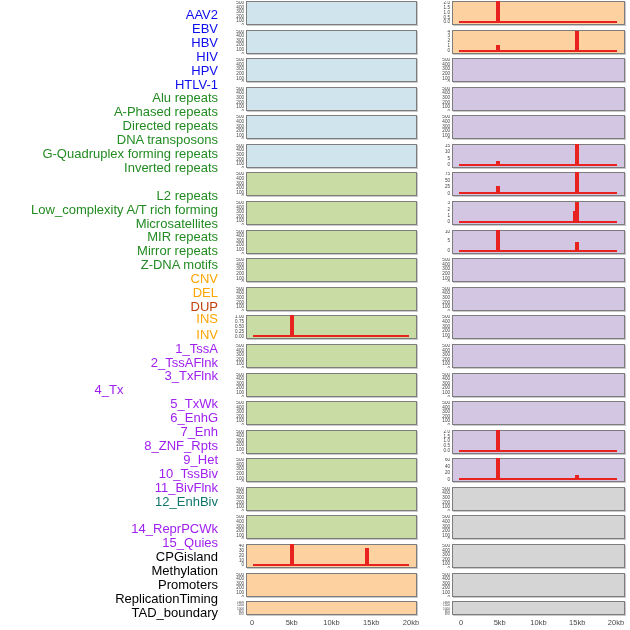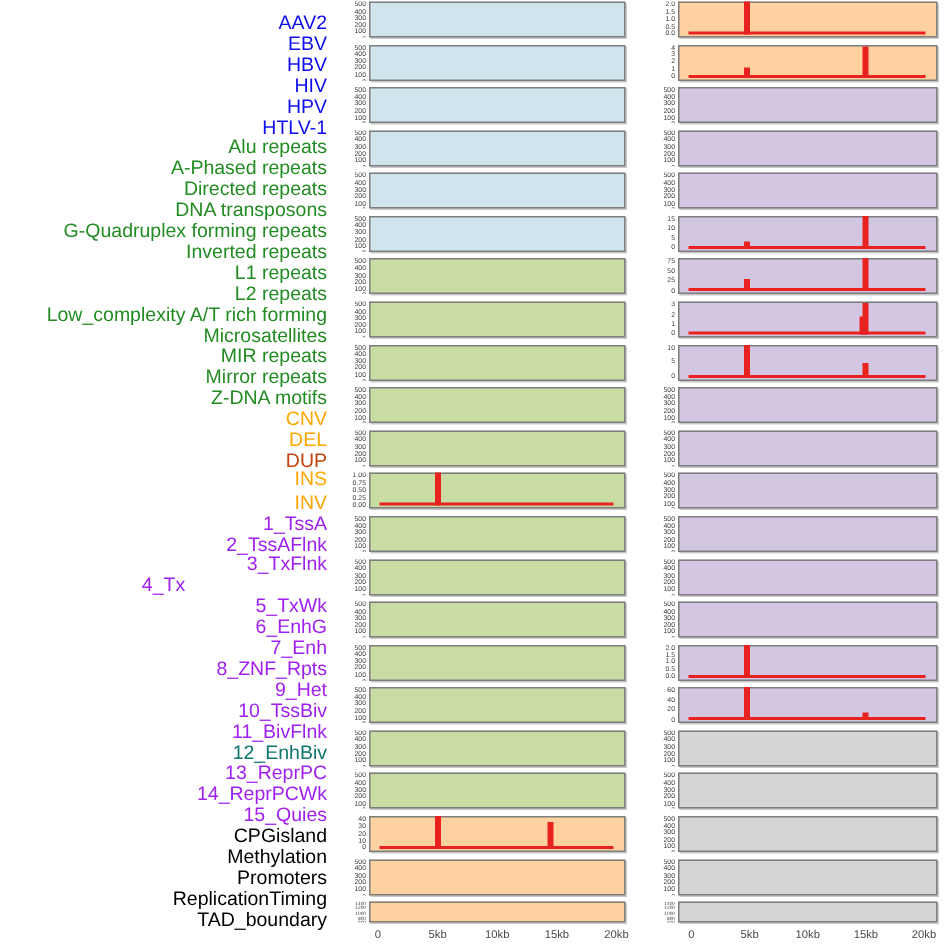--- a/index.html
+++ b/index.html
@@ -27,21 +27,20 @@
     <div class="track-label" style="top: 35.8px; color: rgb(13, 13, 238);">HBV</div>
     <div class="track-label" style="top: 49.7px; color: rgb(13, 13, 238);">HIV</div>
     <div class="track-label" style="top: 63.6px; color: rgb(13, 13, 238);">HPV</div>
     <div class="track-label" style="top: 77.5px; color: rgb(13, 13, 238);">HTLV-1</div>
     <div class="track-label" style="top: 91.4px; color: rgb(34, 139, 34);">Alu repeats</div>
     <div class="track-label" style="top: 105.3px; color: rgb(34, 139, 34);">A-Phased repeats</div>
     <div class="track-label" style="top: 119.2px; color: rgb(34, 139, 34);">Directed repeats</div>
     <div class="track-label" style="top: 133.1px; color: rgb(34, 139, 34);">DNA transposons</div>
     <div class="track-label" style="top: 147px; color: rgb(34, 139, 34);">G-Quadruplex forming repeats</div>
     <div class="track-label" style="top: 160.9px; color: rgb(34, 139, 34);">Inverted repeats</div>
-    <div class="track-label" style="top: 174.8px; color: rgb(34, 139, 34);">L1 repeats</div>
     <div class="track-label" style="top: 188.7px; color: rgb(34, 139, 34);">L2 repeats</div>
     <div class="track-label" style="top: 202.6px; color: rgb(34, 139, 34);">Low_complexity A/T rich forming</div>
     <div class="track-label" style="top: 216.5px; color: rgb(34, 139, 34);">Microsatellites</div>
     <div class="track-label" style="top: 230.4px; color: rgb(34, 139, 34);">MIR repeats</div>
     <div class="track-label" style="top: 244.3px; color: rgb(34, 139, 34);">Mirror repeats</div>
     <div class="track-label" style="top: 258.2px; color: rgb(34, 139, 34);">Z-DNA motifs</div>
     <div class="track-label" style="top: 272.1px; color: rgb(255, 165, 0);">CNV</div>
     <div class="track-label" style="top: 286px; color: rgb(255, 165, 0);">DEL</div>
     <div class="track-label" style="top: 299.9px; color: #c2410c;">DUP</div>
     <div class="track-label" style="top: 312px; color: rgb(255, 165, 0);">INS</div>
@@ -51,21 +50,20 @@
     <div class="track-label" style="top: 369.4px; color: rgb(160, 32, 240);">3_TxFlnk</div>
     <div class="track-label" style="top: 383.3px; color: rgb(160, 32, 240); text-align: center;">4_Tx</div>
     <div class="track-label" style="top: 397.2px; color: rgb(160, 32, 240);">5_TxWk</div>
     <div class="track-label" style="top: 411.1px; color: rgb(160, 32, 240);">6_EnhG</div>
     <div class="track-label" style="top: 425px; color: rgb(160, 32, 240);">7_Enh</div>
     <div class="track-label" style="top: 438.9px; color: rgb(160, 32, 240);">8_ZNF_Rpts</div>
     <div class="track-label" style="top: 452.8px; color: rgb(160, 32, 240);">9_Het</div>
     <div class="track-label" style="top: 466.7px; color: rgb(160, 32, 240);">10_TssBiv</div>
     <div class="track-label" style="top: 480.6px; color: rgb(160, 32, 240);">11_BivFlnk</div>
     <div class="track-label" style="top: 494.5px; color: #0f766e;">12_EnhBiv</div>
-    <div class="track-label" style="top: 508.4px; color: rgb(160, 32, 240);">13_ReprPC</div>
     <div class="track-label" style="top: 522.3px; color: rgb(160, 32, 240);">14_ReprPCWk</div>
     <div class="track-label" style="top: 536.2px; color: rgb(160, 32, 240);">15_Quies</div>
     <div class="track-label" style="top: 550.1px; color: rgb(0, 0, 0);">CPGisland</div>
     <div class="track-label" style="top: 564px; color: rgb(0, 0, 0);">Methylation</div>
     <div class="track-label" style="top: 577.9px; color: rgb(0, 0, 0);">Promoters</div>
     <div class="track-label" style="top: 591.8px; color: rgb(0, 0, 0);">ReplicationTiming</div>
     <div class="track-label" style="top: 605.7px; color: rgb(0, 0, 0);">TAD_boundary</div>
     <div class="panel" style="left: 246px; top: 1px; width: 171px; height: 24px; background: rgb(207, 228, 237);"></div>
     <div class="yticks" style="left: 200px; top: 1px; width: 44px; height: 24px; font-size: 4.6px;">
       <span>500</span>

